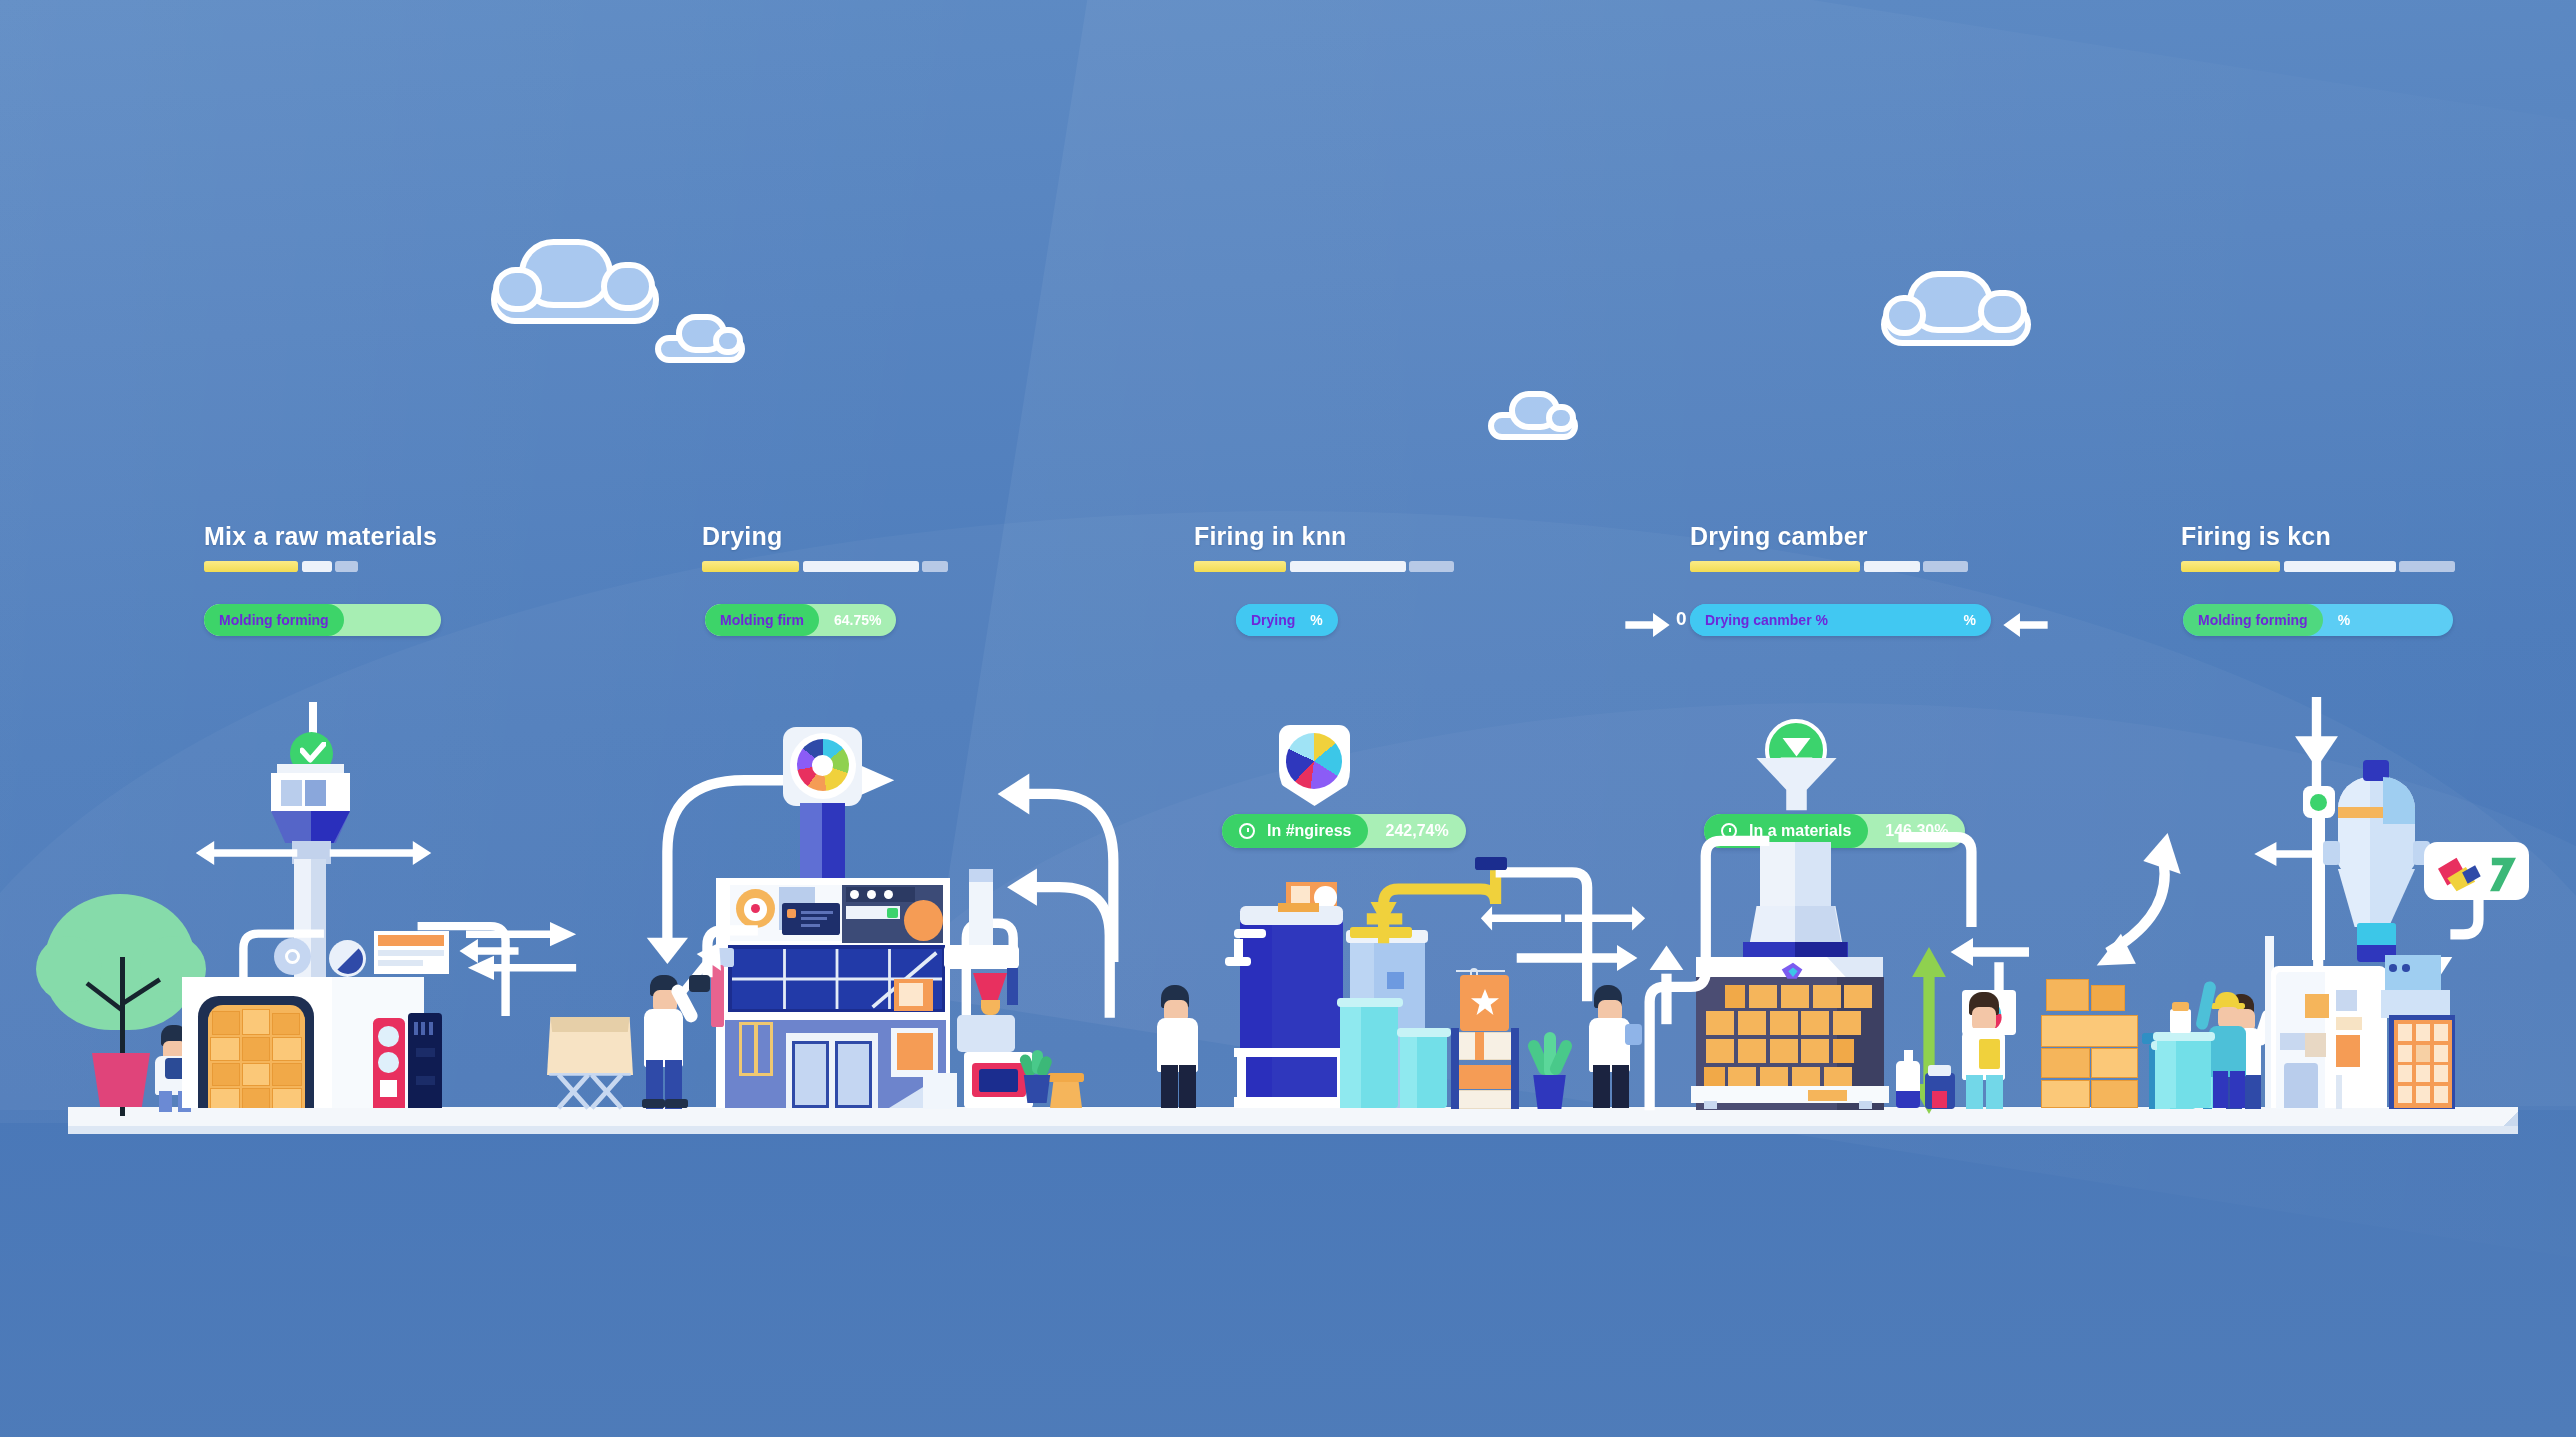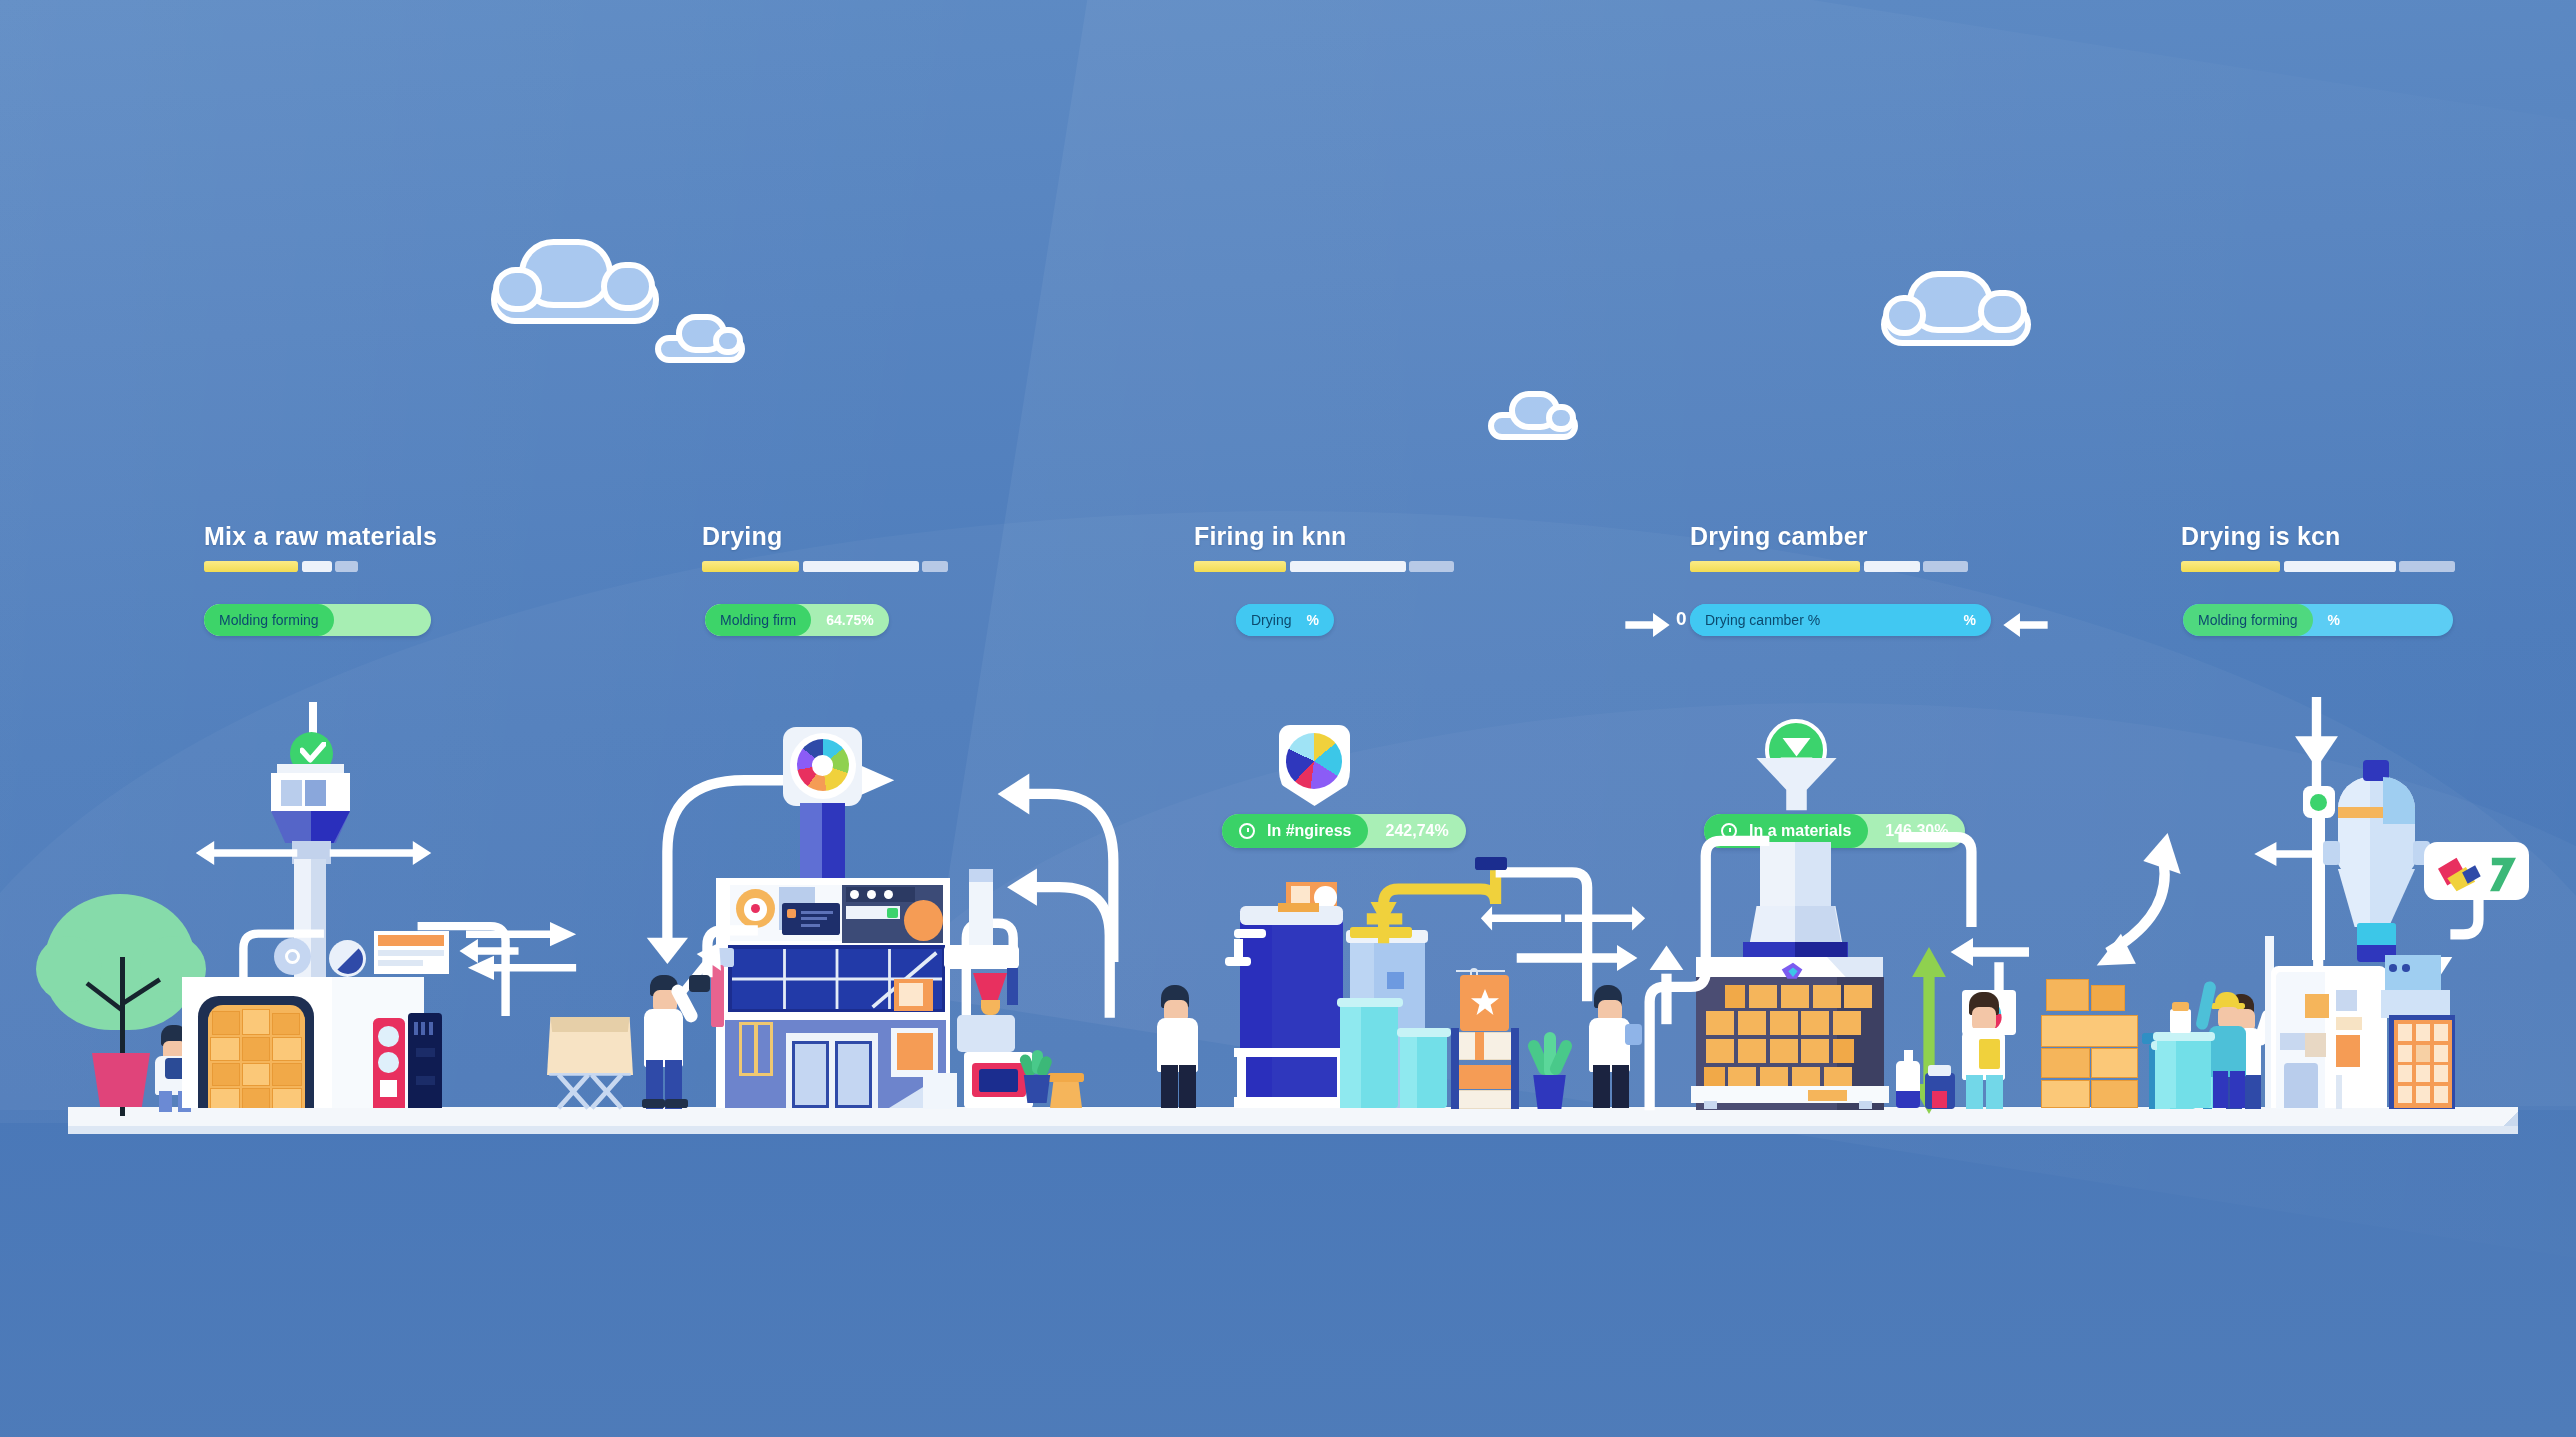--- a/index.html
+++ b/index.html
@@ -41,21 +41,21 @@
   .seg{height:10.3px;border-radius:2.8px;}
   .seg.a{background:linear-gradient(180deg,#fbeb86,#f2dc53);}
   .seg.b{background:#edf2fa;}
   .seg.c{background:#b7c9e6;}
 
   
   .pill{position:absolute;display:flex;align-items:center;height:32px;border-radius:935px;
     box-shadow:0 1.9px 3.7px rgba(22,47,84,.18);overflow:hidden;}
   .pill .left{display:flex;align-items:center;gap:7.5px;height:100%;padding:0 15px;white-space:nowrap;}
   .pill .right{display:flex;align-items:center;height:100%;padding:0 15px;white-space:nowrap;}
-  .pill .lbl{font-size:14px;font-weight:normal;color:#0c4a6e;}
+  .pill .lbl{font-size:14px;font-weight:bold;color:#6d28d9;}
   .pill.green .left{background:#3dd469;border-radius:935px;}
   .pill.green{background:#a7eeb3;}
   .pill.green .right{color:#ffffff;font-size:14px;font-weight:bold;}
   .pill.cyan{background:#41c8f2;}
   .pill.cyan .left{background:#41c8f2;}
   .pill.cyan .right{color:#ffffff;font-size:14px;font-weight:bold;}
   .pill.splitgc{background:#5ccdf4;}
   .pill.splitgc .left{background:#4fd87f;border-radius:935px;}
   .pill.splitgc .right{color:#ffffff;font-size:14px;font-weight:bold;}
   .clock-ico{width:16px;height:16px;border-radius:50%;border:2.3px solid #ffffff;box-sizing:border-box;position:relative;flex:0 0 auto;}
@@ -173,21 +173,21 @@
     <div class="left">
         <span class="lbl">Drying canmber  %</span>
       </div>
     <div class="right" style="margin-left:auto;">%</div>
   </div>
   <svg class="arw" style="left:2003px;top:613px;" width="45" height="24" viewBox="0 0 48 26">
     <path d="M48 9 H18 V0 L0 13 L18 26 V17 H48 Z" fill="#ffffff"></path>
   </svg>
 
   <div class="step-head" style="left:2181px;top:522px;">
-    <div class="step-title">Drying is kcn</div>
+    <div class="step-title">Firing is kcn</div>
     <div class="seg-bar">
       <div class="seg a" style="width:99px"></div>
         <div class="seg b" style="width:112px"></div>
         <div class="seg c" style="width:56px"></div>
     </div>
   </div>
   <div class="pill splitgc" style="left:2183px;top:604px;width:270px;">
     <div class="left">
         <span class="lbl">Molding forming</span>
       </div>

